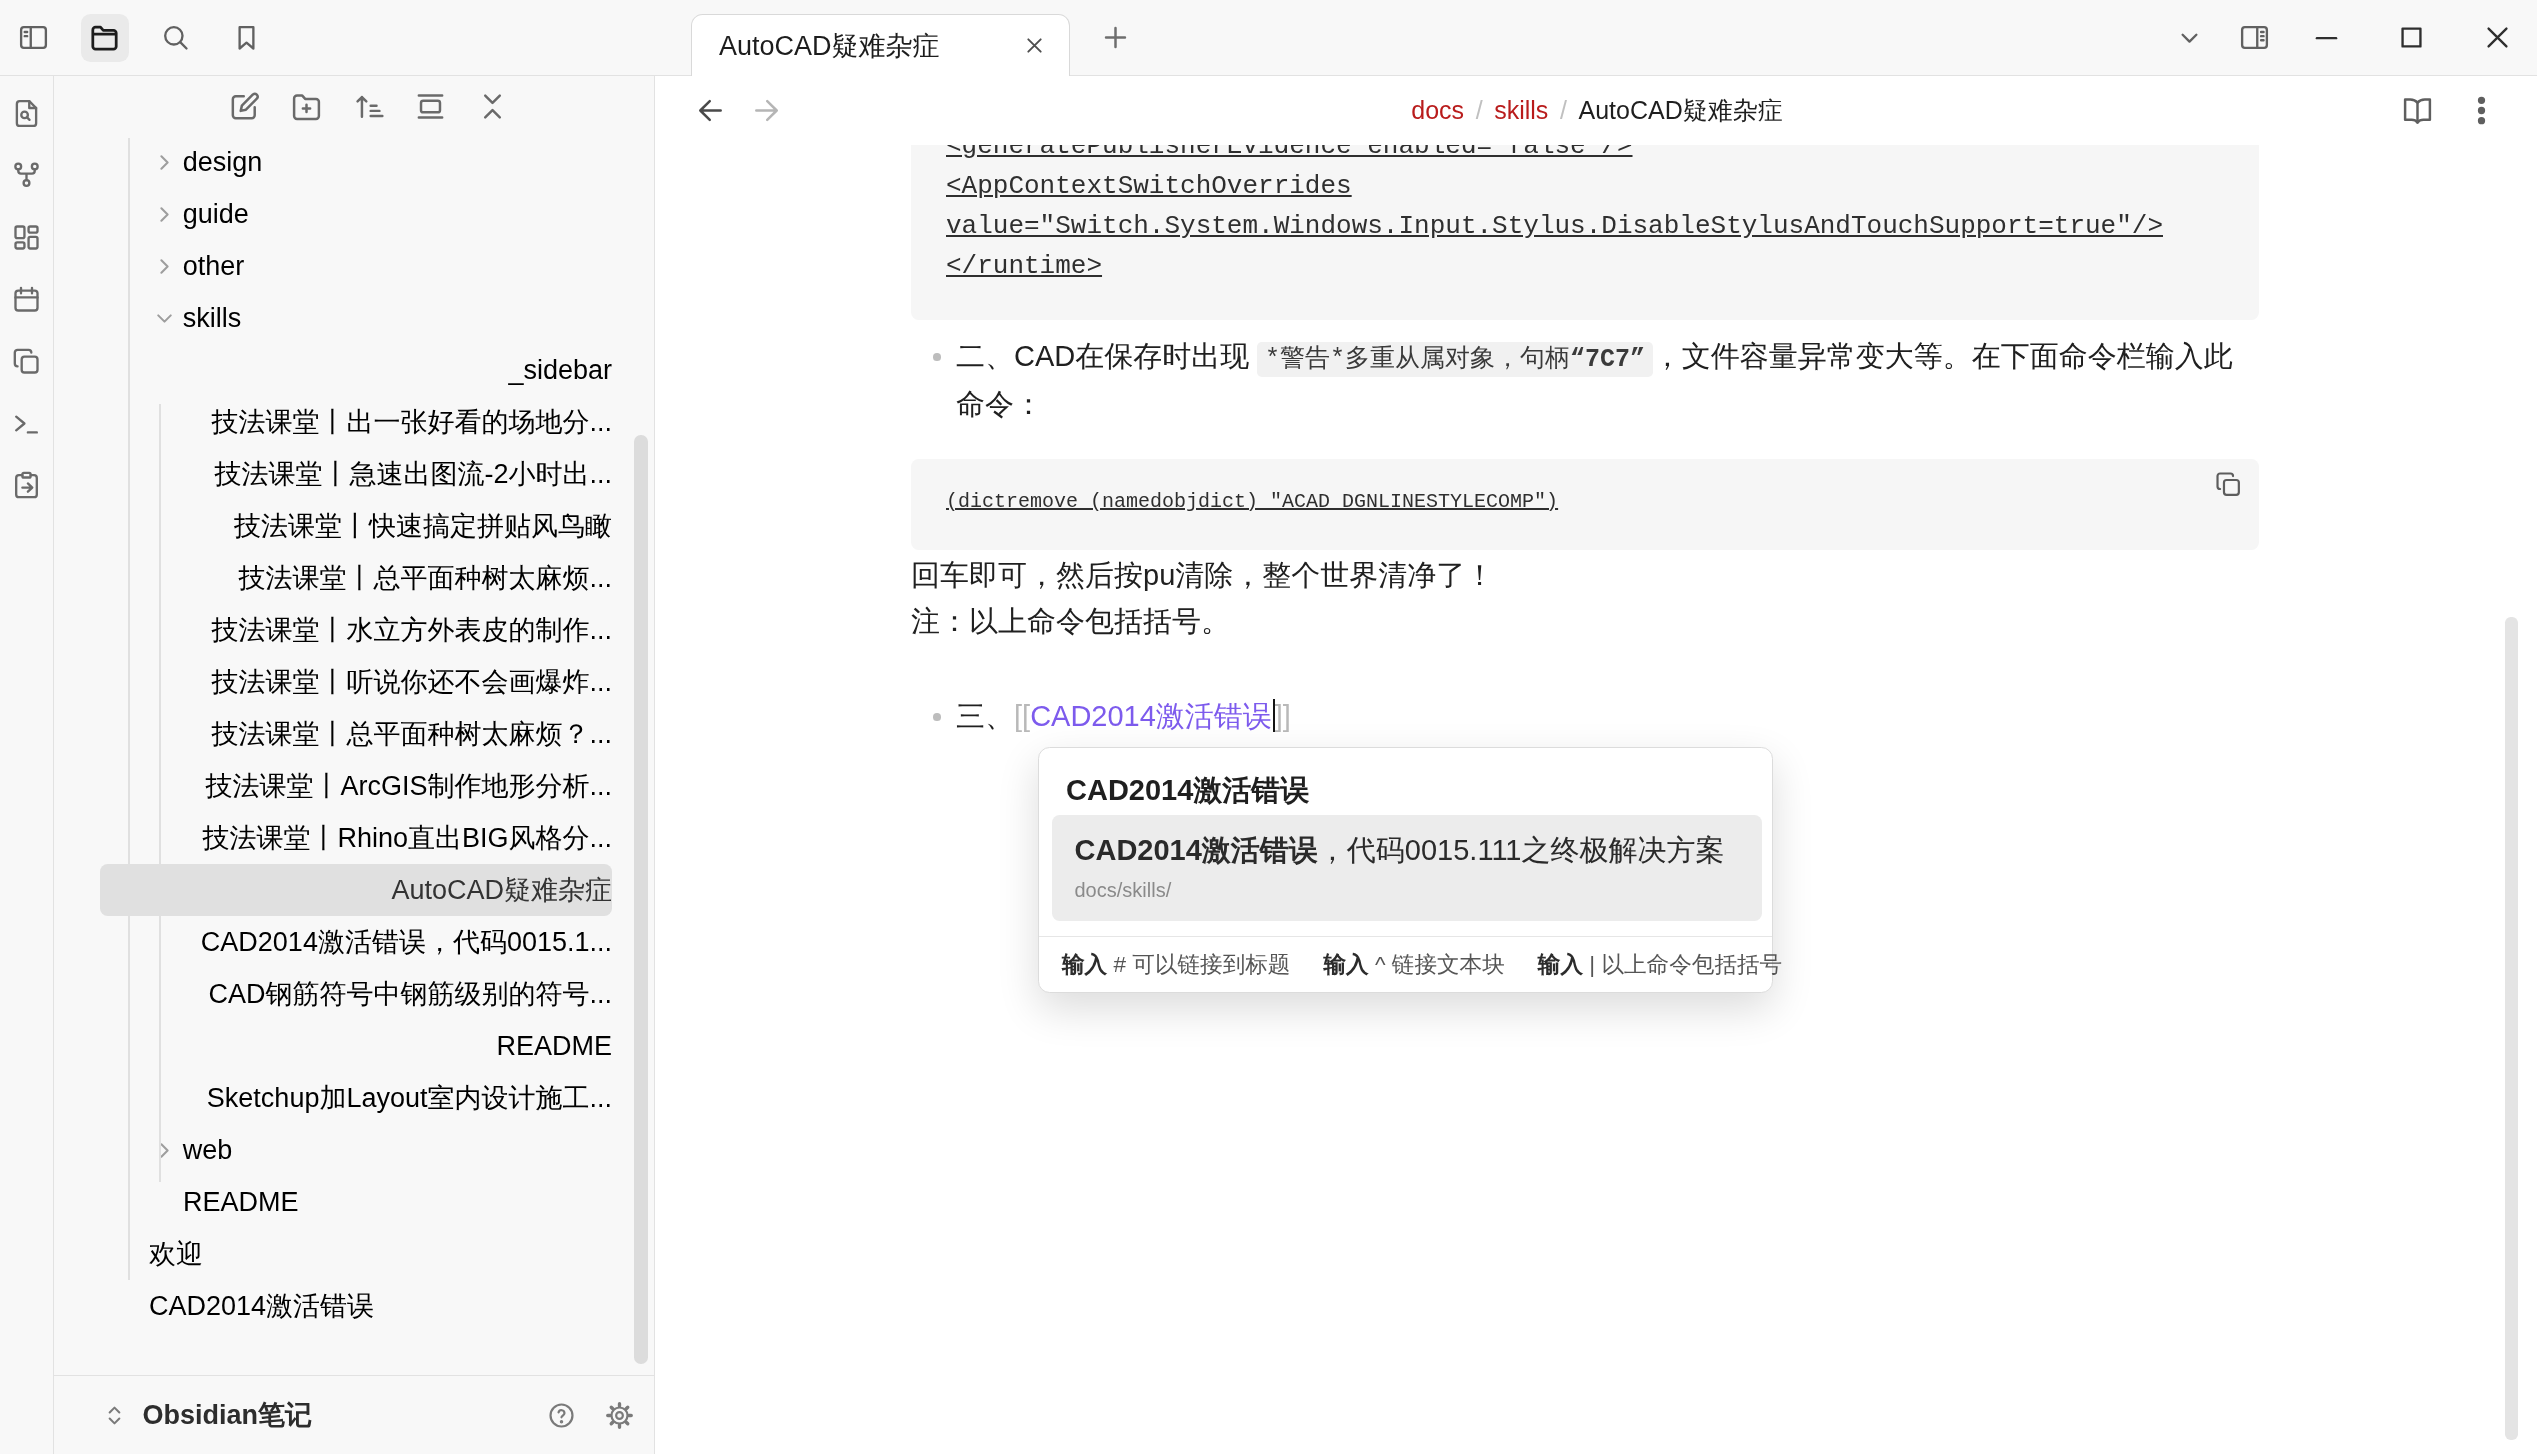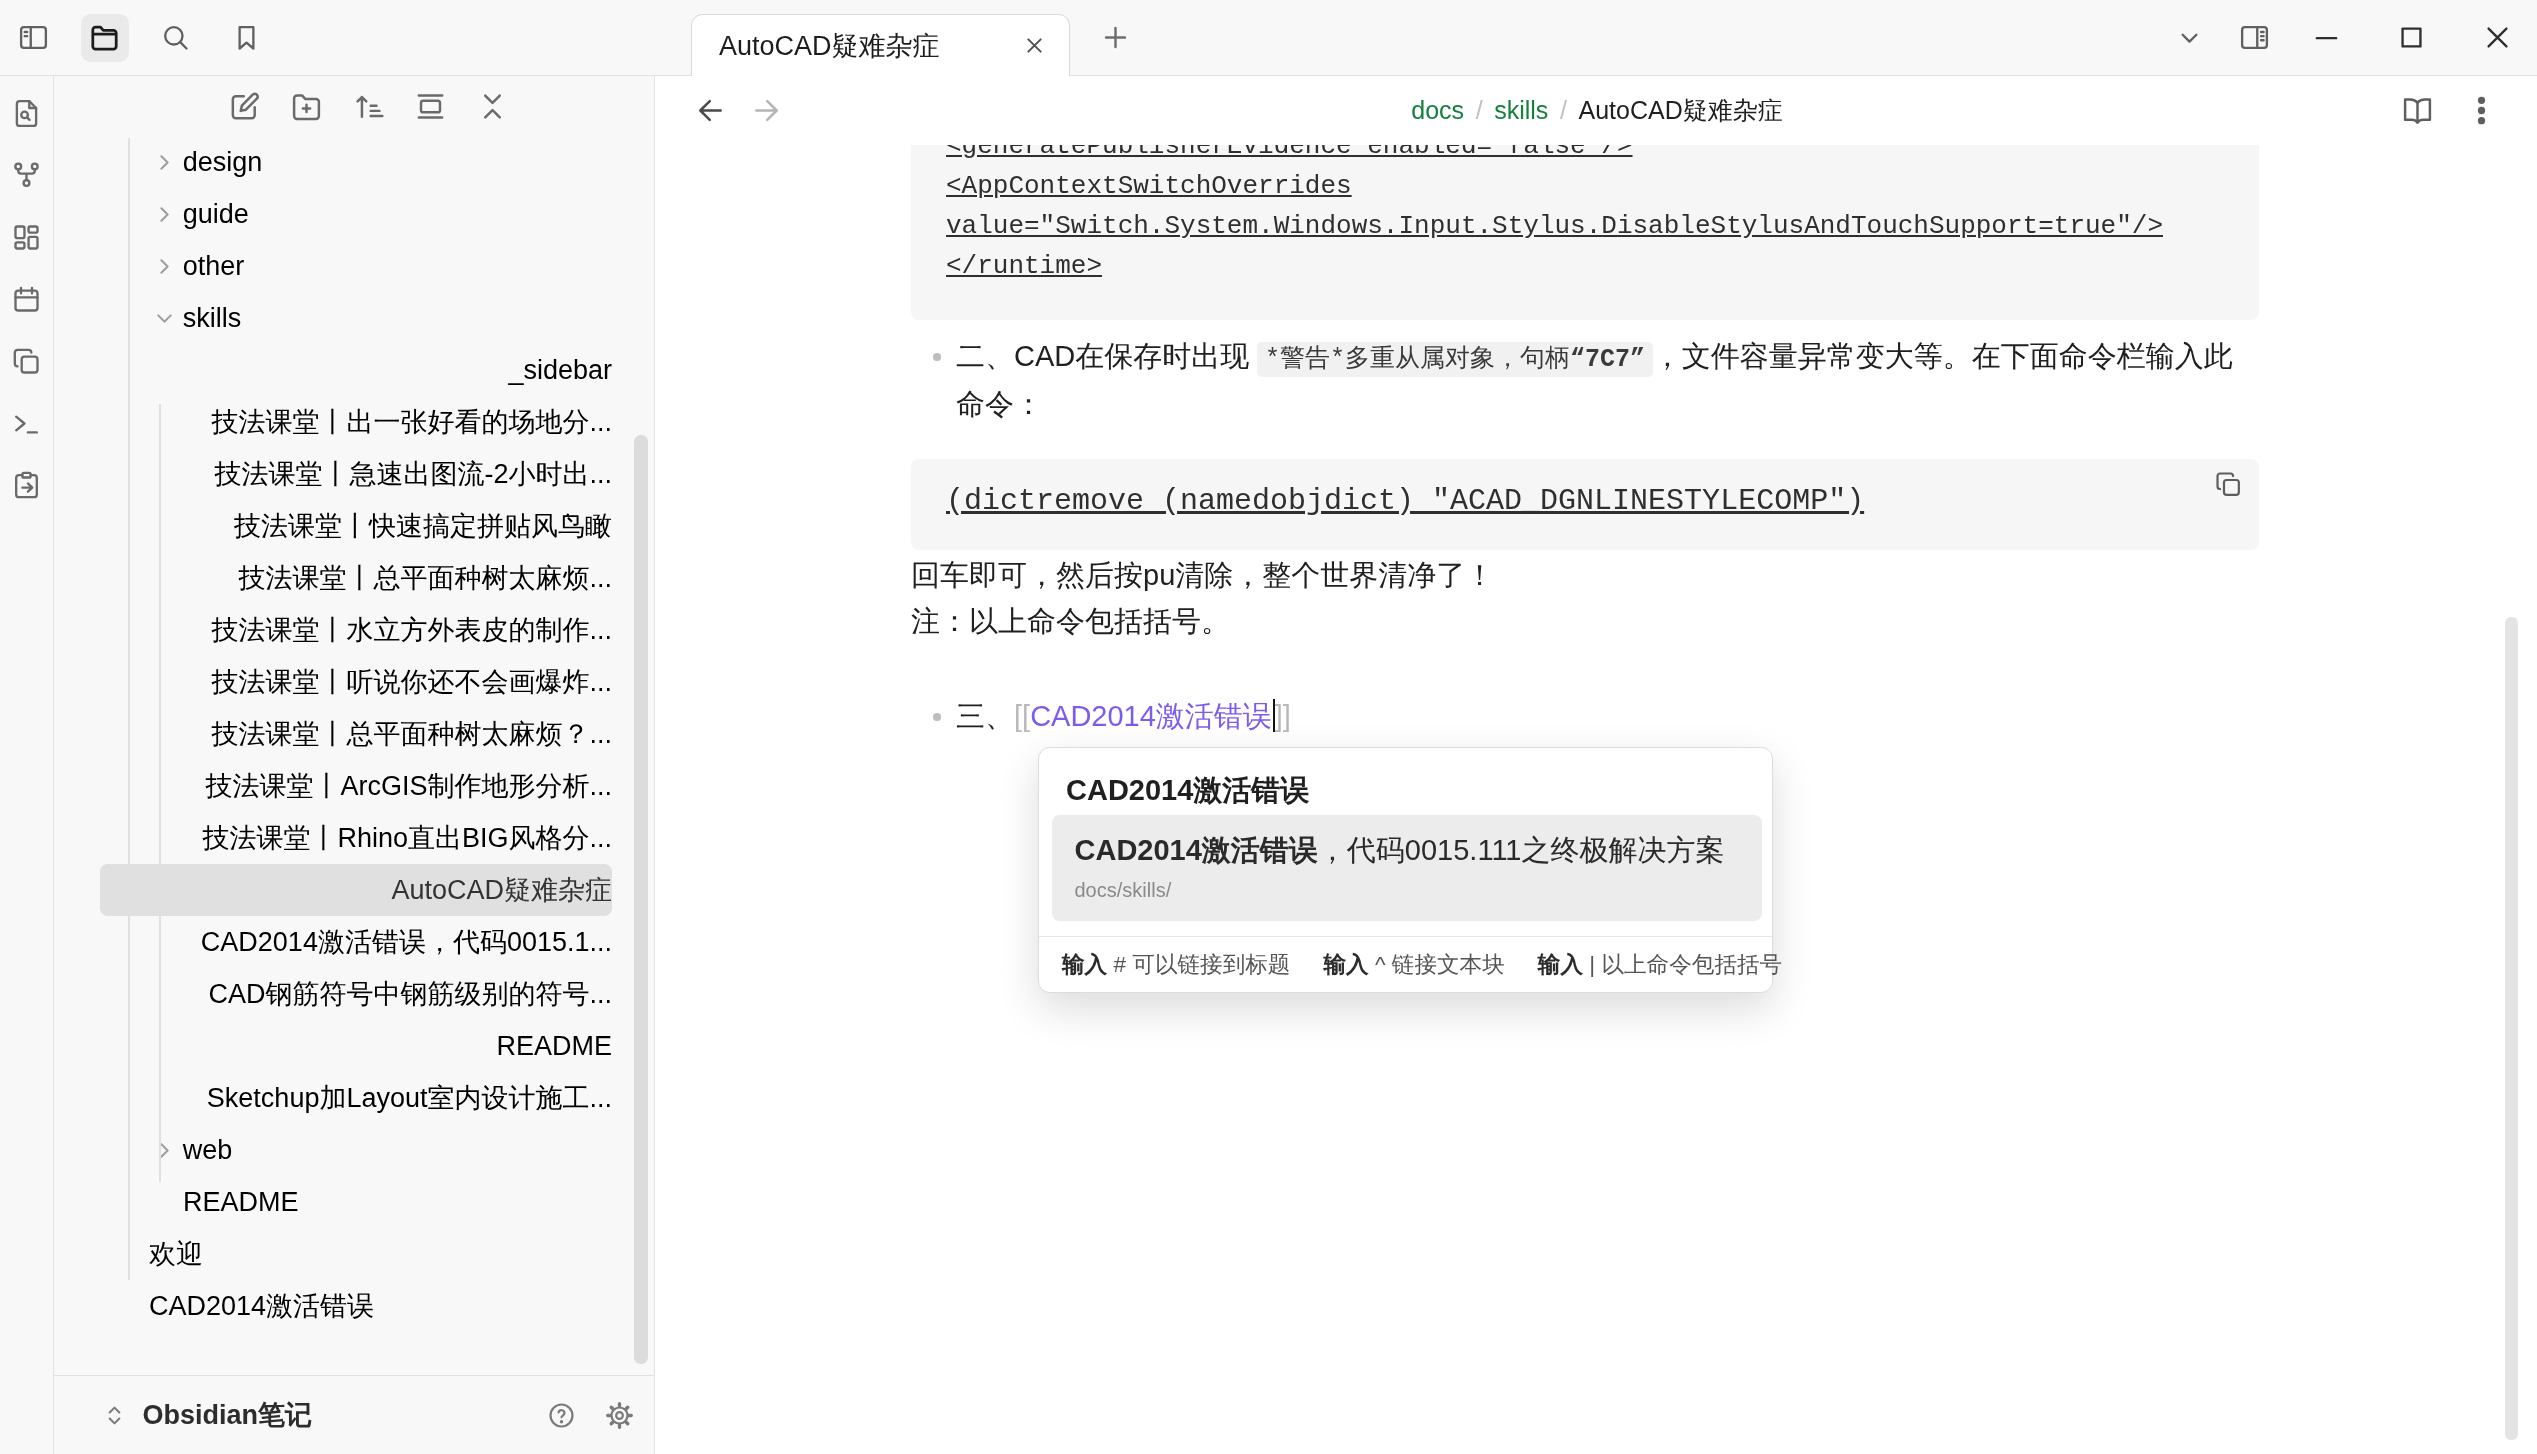--- a/index.html
+++ b/index.html
@@ -60,33 +60,33 @@
   .vault-right{margin-left:auto;display:flex;align-items:center;gap:27px;}
 
   
   .main{position:absolute;left:656px;top:76px;width:1882px;height:1378px;background:#fff;}
   .viewheader{position:absolute;left:0;top:0;width:100%;height:69px;display:flex;align-items:center;
               box-sizing:border-box;padding:0 39px 0 37px;}
   .nav-arrows{display:flex;align-items:center;gap:21px;}
   .nav-arrows svg{width:35px;height:35px;}
   .bc{position:absolute;left:0;right:0;top:0;height:69px;display:flex;align-items:center;
       justify-content:center;gap:11.6px;font-size:25px;pointer-events:none;}
-  .bc .crumb{color:#15803d;pointer-events:auto;}
+  .bc .crumb{color:#b91c1c;pointer-events:auto;}
   .bc .crumb.last{color:#1f1f1f;}
   .bc .sep{color:#c0c0c0;}
   .vh-right{margin-left:auto;display:flex;align-items:center;gap:29px;}
   .vh-right svg{width:35px;height:35px;stroke:#5f5f5f;}
 
   .scroller{position:absolute;left:0;top:69px;width:100%;height:1309px;overflow:hidden;}
   .doc{position:absolute;left:255px;top:0;width:1348px;}
   .codeblock{position:absolute;left:0;width:1348px;background:#f6f6f6;border-radius:7.7px;
              box-sizing:border-box;font-family:"Liberation Mono","DejaVu Sans Mono",monospace;
              color:#2f2f2f;text-decoration:underline;}
   .cb1{top:-46px;height:221px;padding:27px 35px;font-size:26px;line-height:40px;}
-  .cb2{top:314px;height:91px;padding:23px 35px;font-size:30px;line-height:39px;}
+  .cb2{top:314px;height:91px;padding:23px 35px;font-size:20px;line-height:39px;}
   .copy-btn{position:absolute;top:9.6px;right:15.4px;}
   .copy-btn svg{width:31px;height:31px;stroke:#5d5d5d;}
   .para{position:absolute;left:0;width:1348px;font-size:29px;line-height:45px;color:#202020;}
   .li{padding-left:45px;box-sizing:border-box;}
   .li .dot{position:absolute;left:22px;top:19px;width:7.7px;height:7.7px;border-radius:50%;background:#bdbdbd;}
   .p1{top:408px;} .p2{top:454px;}
   .li2{top:189px;} .li3{top:549px;}
   .icode{background:#f1f1f1;border-radius:4.8px;padding:2.9px 7.7px;
          font-family:"Liberation Mono","DejaVu Sans Mono",monospace;font-size:25px;color:#3a3a3a;}
   .icode b{font-weight:700;}

